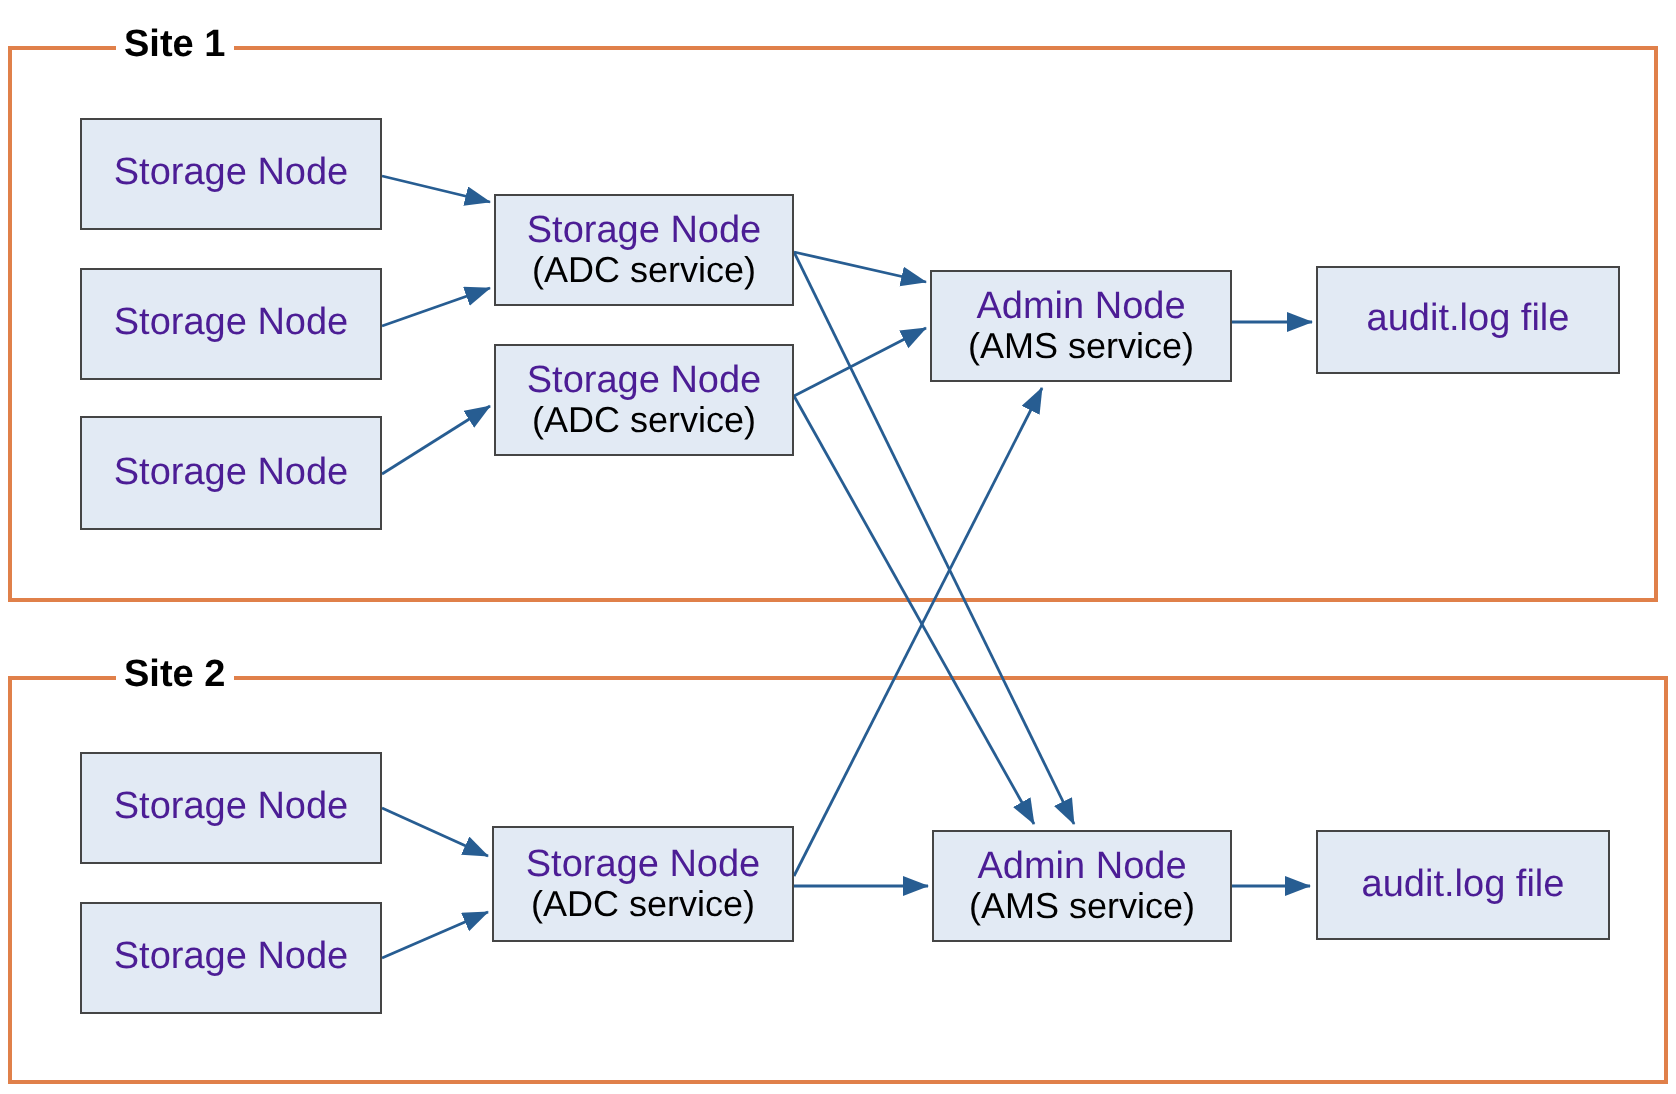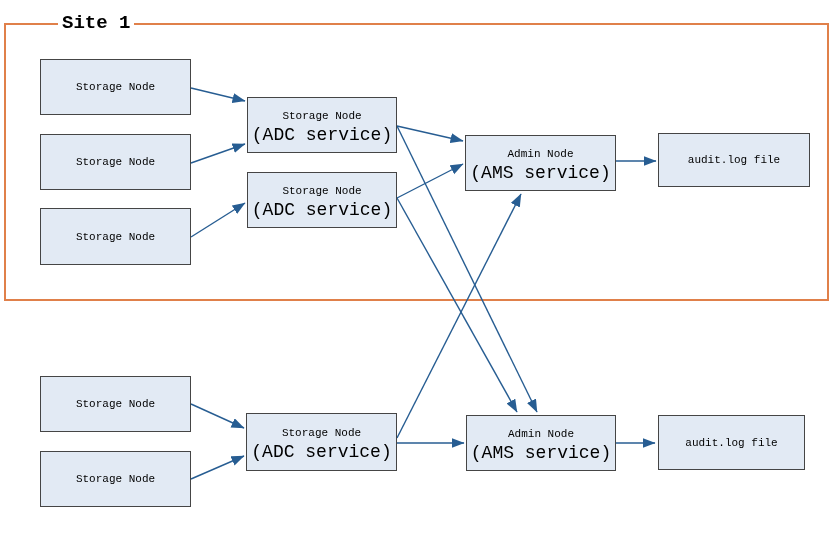--- a/index.html
+++ b/index.html
@@ -1,20 +1,20 @@
 <!DOCTYPE html>
 <html style="--site-border: #e0804a; --arrow: #275d92; --node-fill: #e2eaf4; --node-border: #454545;"><head>
 <meta charset="utf-8">
 <style>
   html, body { margin: 0; padding: 0; background: #ffffff; }
   #stage {
     position: relative;
     width: 838px;
     height: 547px;
-    font-family: Liberation Mono, monospace;
+    font-family: Liberation Sans, sans-serif;
     background: #ffffff;
     overflow: hidden;
   }
   .site {
     position: absolute;
     border: 2.5px solid var(--site-border, #e0804a);
     background: transparent;
   }
   .site-title {
     position: absolute;
@@ -34,22 +34,22 @@
     border: 1.5px solid var(--node-border, #454545);
     display: flex;
     flex-direction: column;
     align-items: center;
     justify-content: center;
     text-align: center;
     box-sizing: border-box;
     z-index: 2;
   }
   .node .label {
-    font-size: 11px;
-    color: #000000;
+    font-size: 19px;
+    color: #4c1d95;
     line-height: 20px;
     white-space: nowrap;
   }
   .node .sublabel {
     font-size: 18px;
     color: #000000;
     line-height: 18px;
     white-space: nowrap;
   }
   svg.edges {
@@ -63,20 +63,23 @@
 </style>
 </head>
 <body>
 
 <div id="stage">
 
   <div class="site" style="left:4px; top:23px; width:821px; height:274px;">
     <span class="site-title">Site 1</span>
   </div>
 
+  <div class="site" style="left:4px; top:338px; width:826px; height:200px;">
+    <span class="site-title">Site 2</span>
+  </div>
 
   <svg class="edges" viewBox="0 0 838 547" xmlns="http://www.w3.org/2000/svg">
     <defs>
       <marker id="arrow" markerUnits="userSpaceOnUse" markerWidth="14" markerHeight="11" refX="12.5" refY="5" orient="auto">
         <path class="arrowhead" d="M0,0 L13,5 L0,10 Z"></path>
       </marker>
     </defs>
     <line x1="191" y1="88" x2="245" y2="101" marker-end="url(#arrow)"></line>
     <line x1="191" y1="163" x2="245" y2="144" marker-end="url(#arrow)"></line>
     <line x1="191" y1="237" x2="245" y2="203" marker-end="url(#arrow)"></line>

